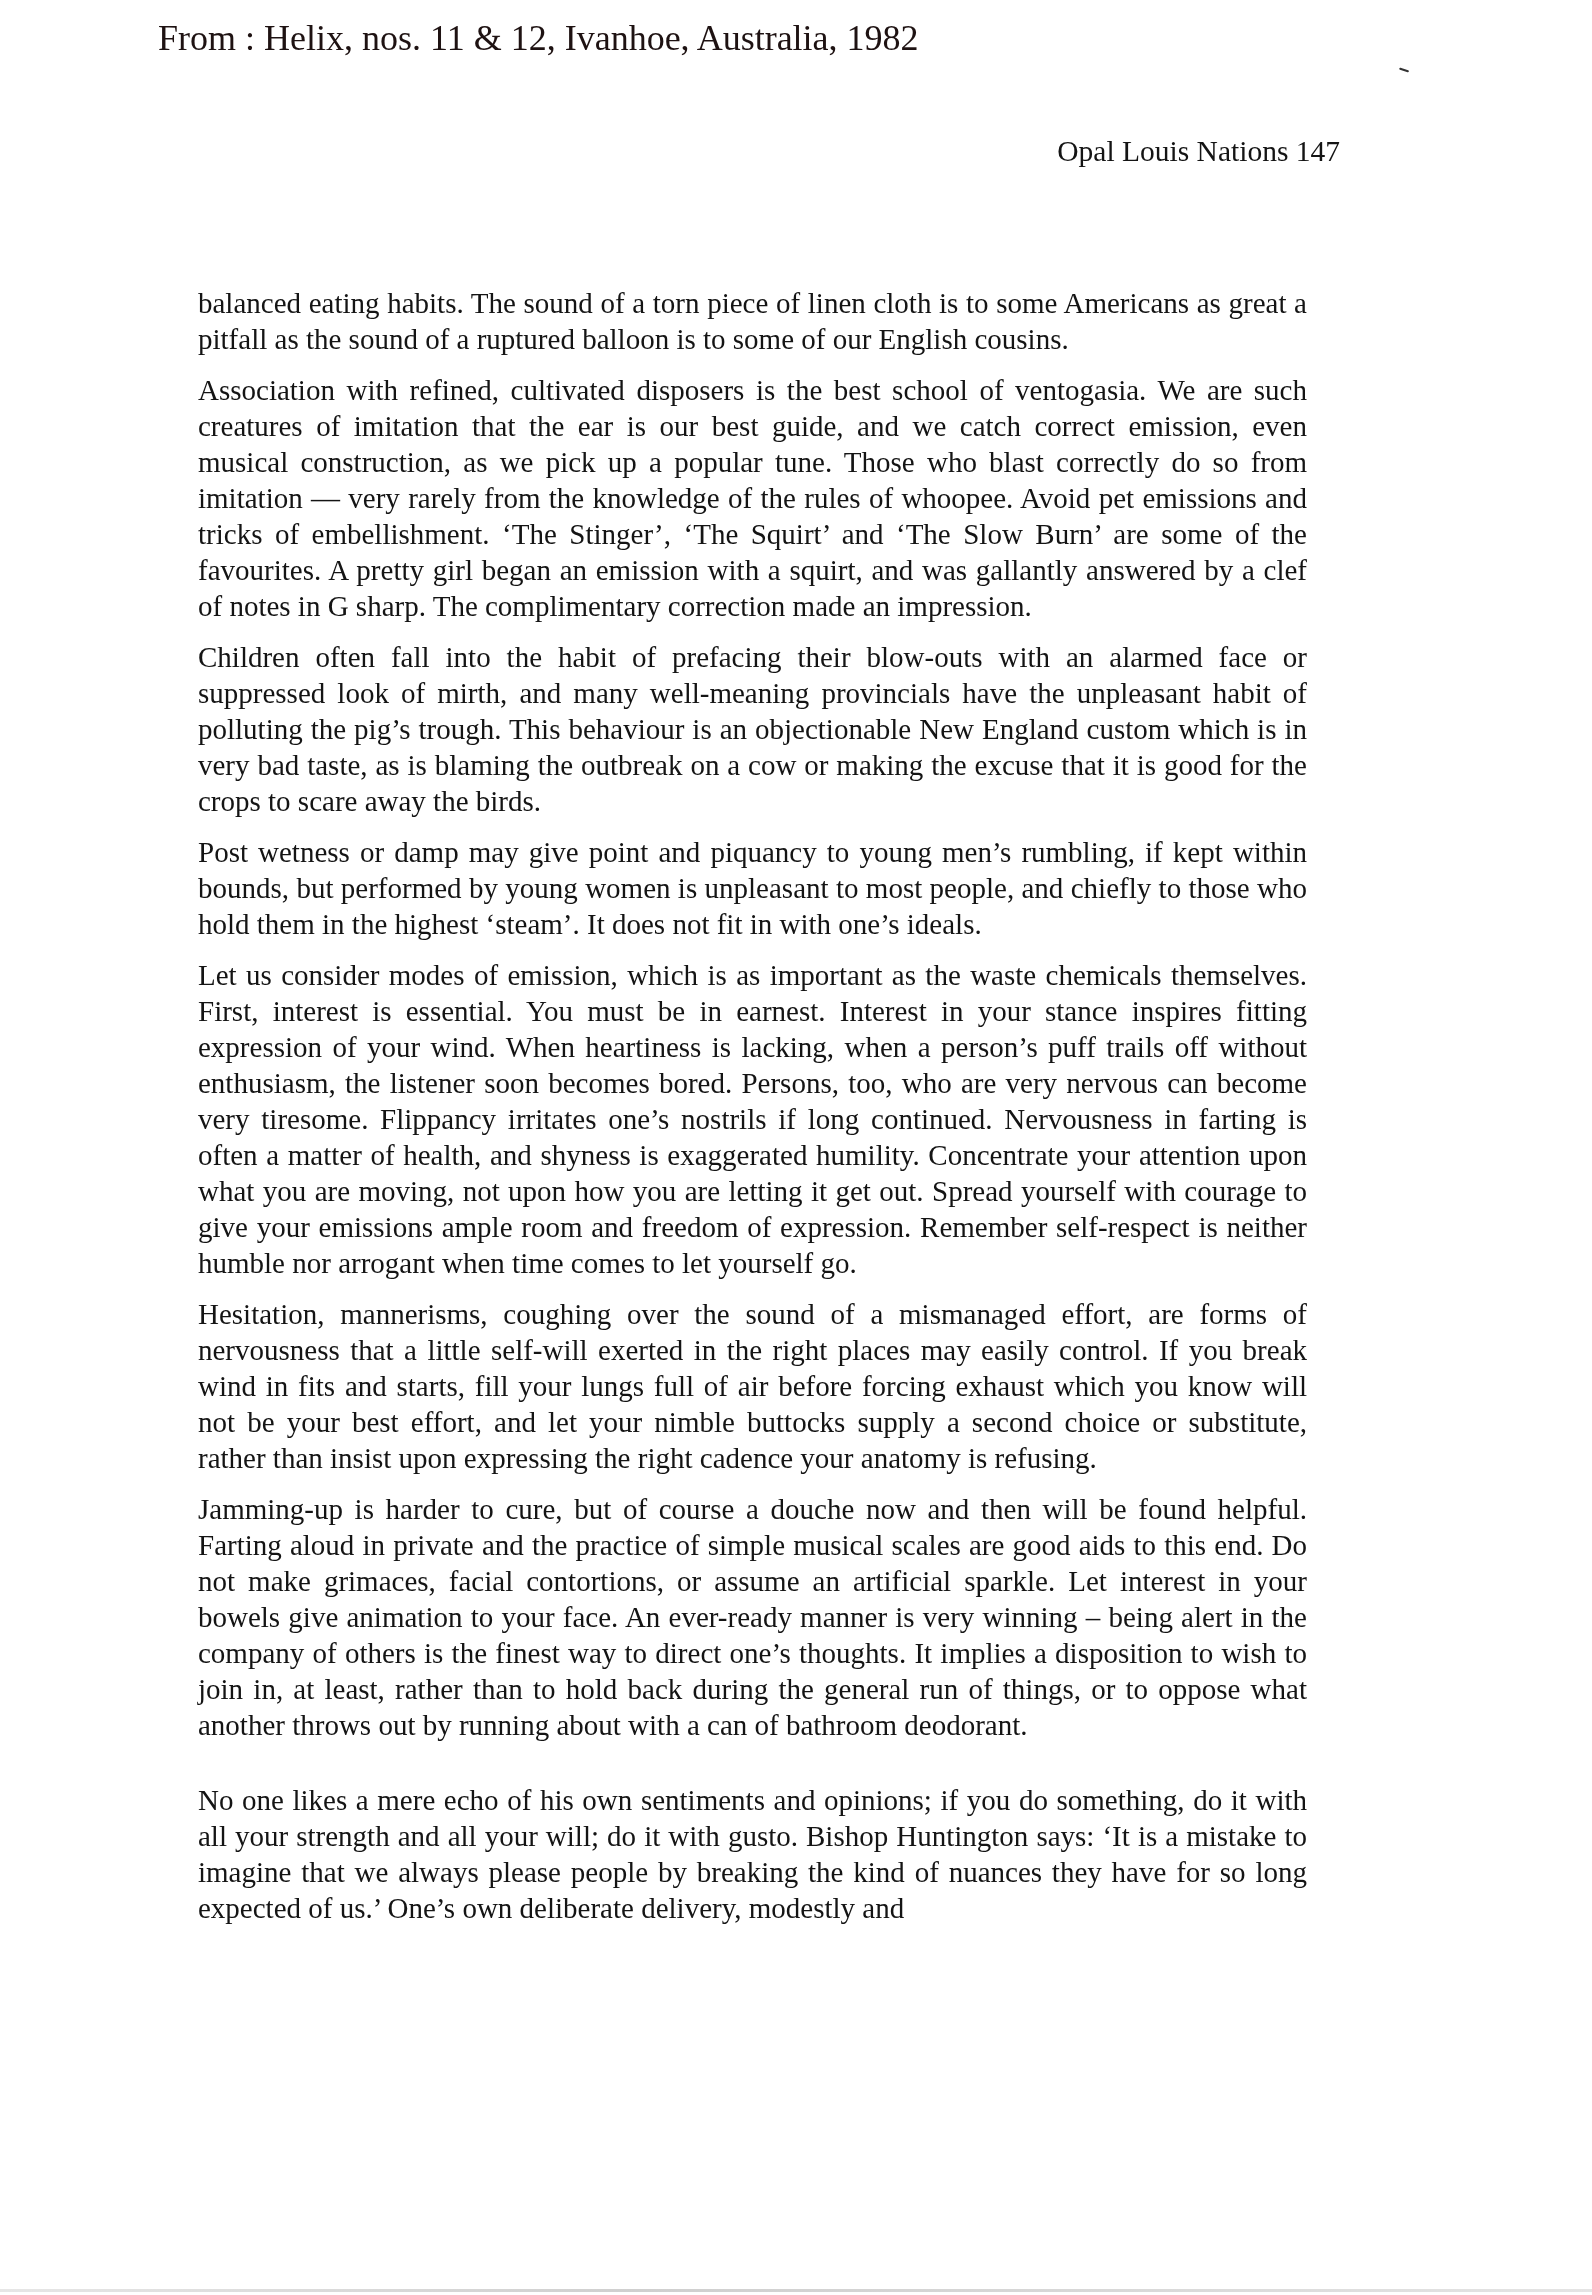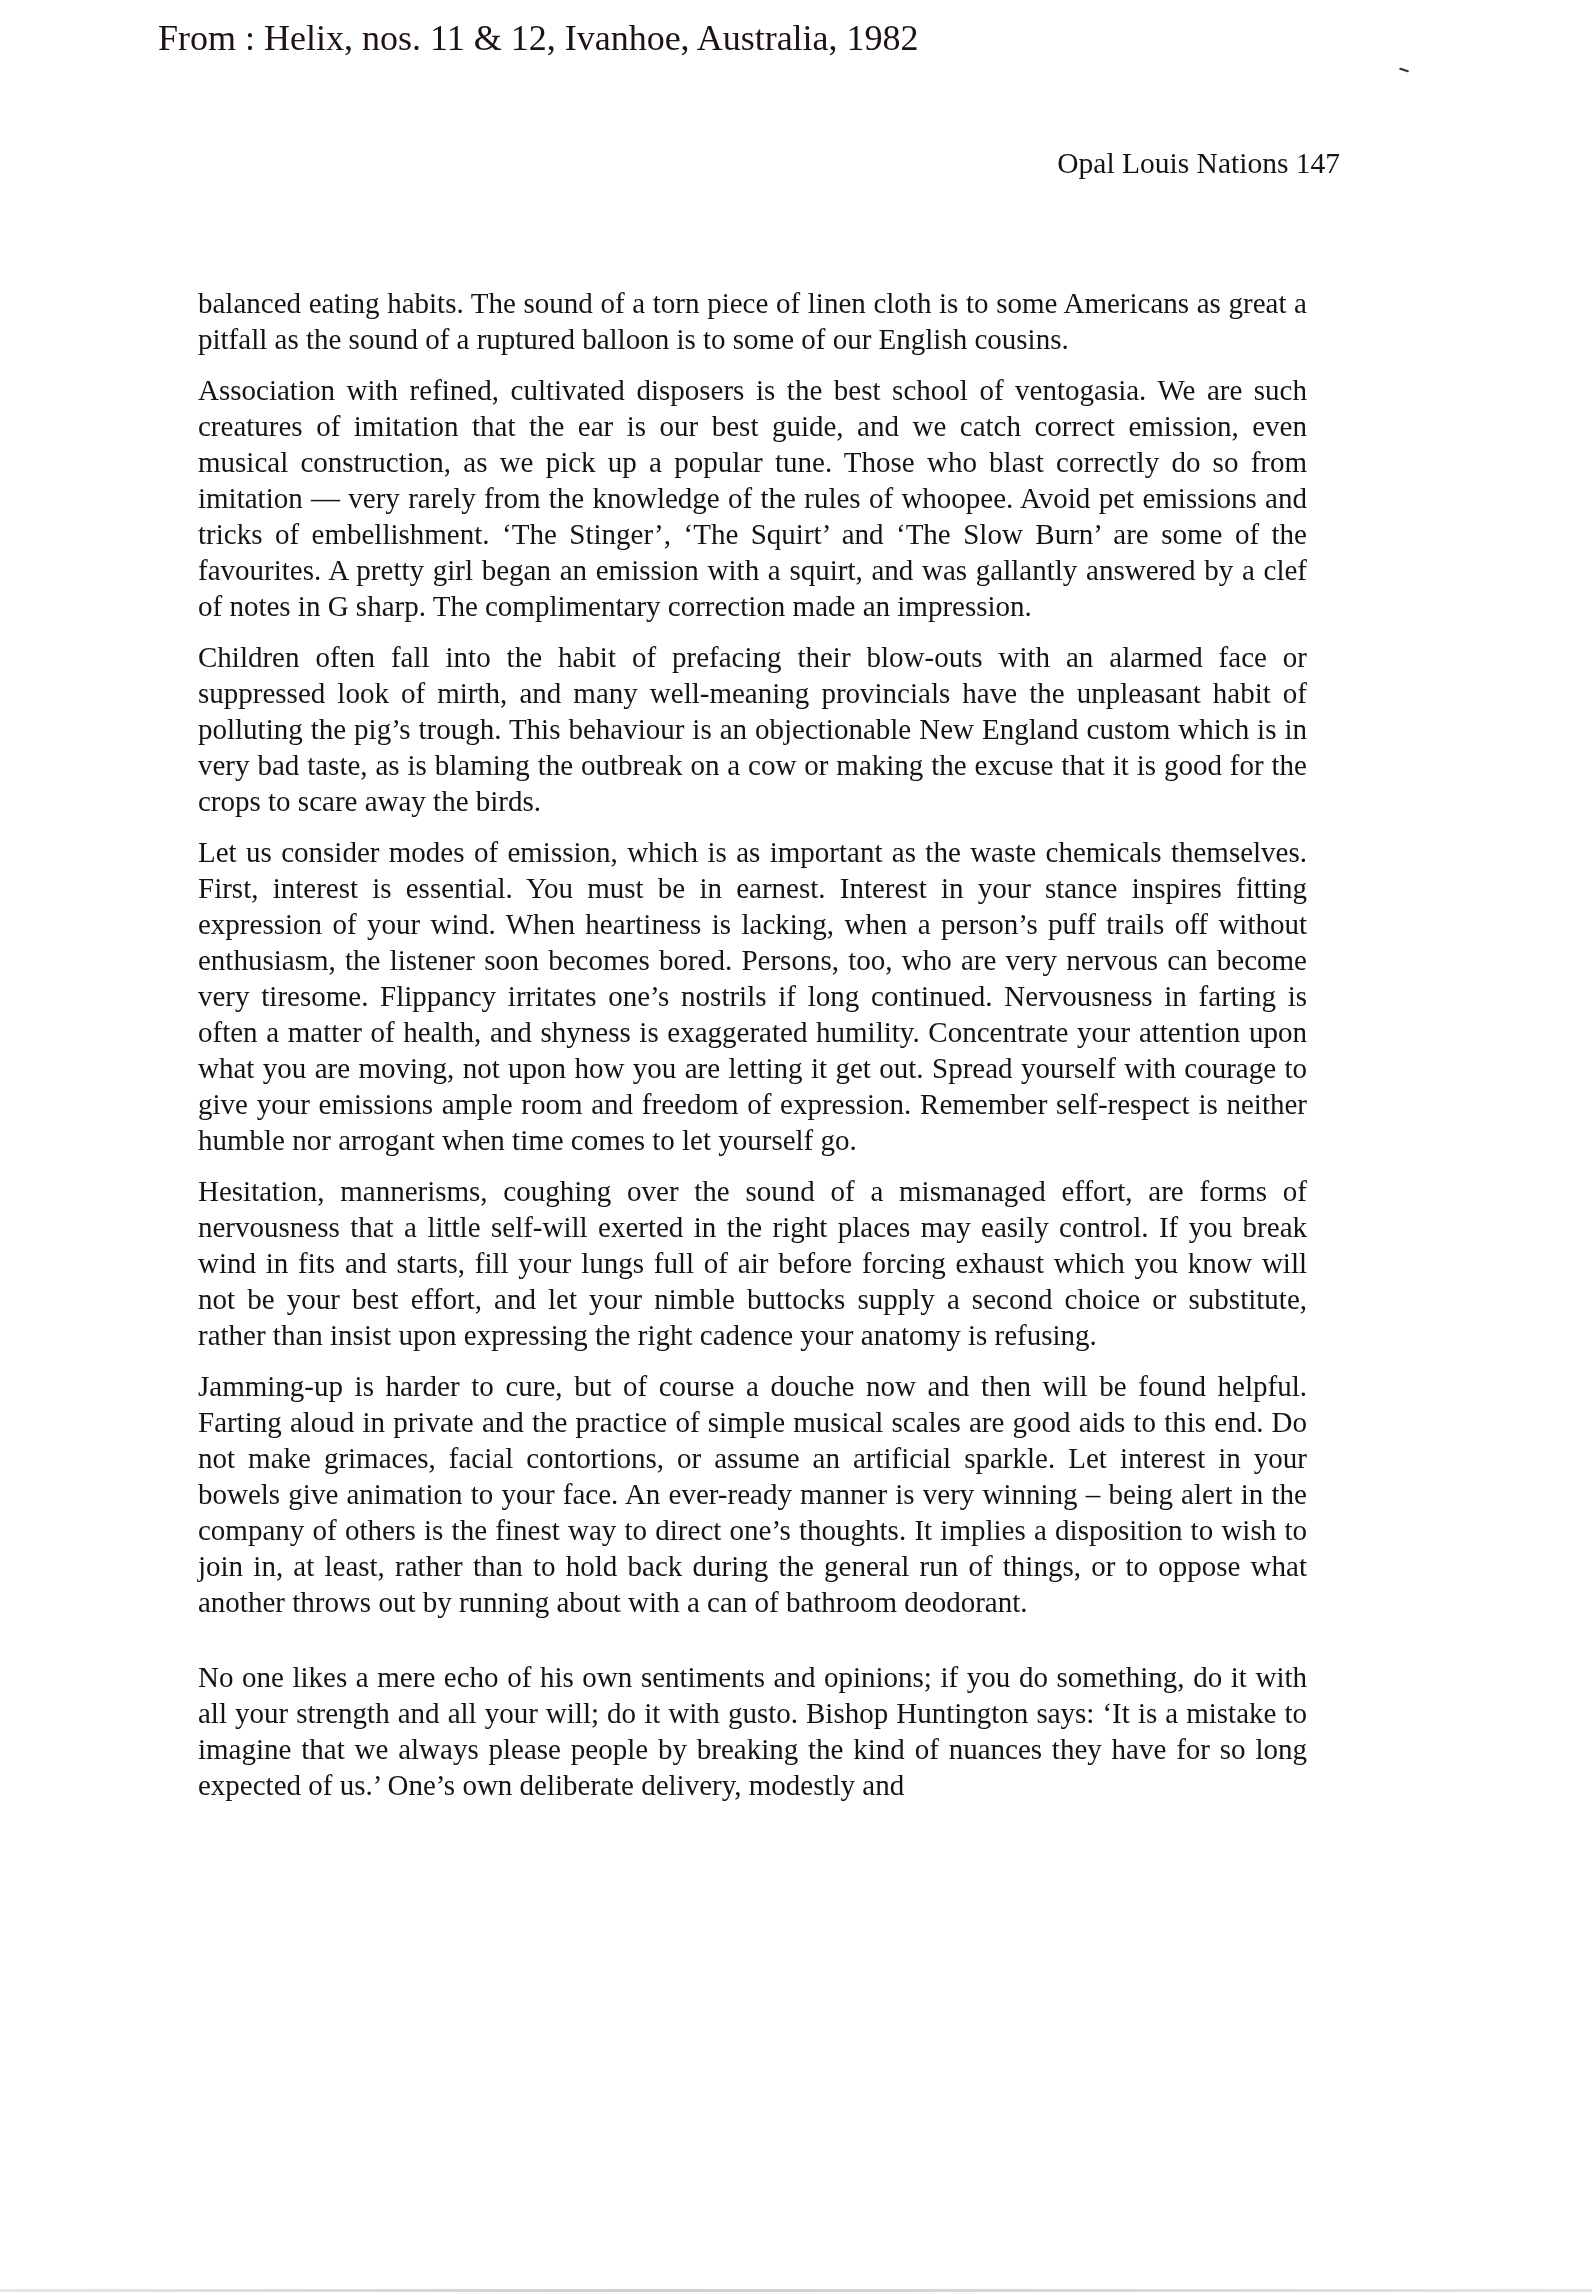--- a/index.html
+++ b/index.html
@@ -37,21 +37,20 @@
       border-radius: 1.6px;
     }
     .running-head {
       position: absolute;
       right: 253px;
       top: 131px;
       font-size: 29.5px;
       line-height: 40px;
       color: #141414;
       white-space: nowrap;
-      margin-top: 12px;
     }
     .body-text {
       position: absolute;
       left: 198px;
       top: 285px;
       width: 1109px;
       font-size: 29px;
       line-height: 36px;
       text-align: justify;
       color: #141414;
@@ -80,20 +79,21 @@
 <div class="source-line">From  : Helix, nos. 11 &amp; 12, Ivanhoe, Australia, 1982</div>
 
 <div class="stray-mark"></div>
 
 <div class="running-head">Opal Louis Nations 147</div>
 
 <div class="body-text">
   <p>balanced eating habits. The sound of a torn piece of linen cloth is to some Americans as great a pitfall as the sound of a ruptured balloon is to some of our English cousins.</p>
   <p>Association with refined, cultivated disposers is the best school of ventogasia. We are such creatures of imitation that the ear is our best guide, and we catch correct emission, even musical construction, as we pick up a popular tune. Those who blast correctly do so from imitation — very rarely from the knowledge of the rules of whoopee. Avoid pet emissions and tricks of embellishment. ‘The Stinger’, ‘The Squirt’ and ‘The Slow Burn’ are some of the favourites. A pretty girl began an emission with a squirt, and was gallantly answered by a clef of notes in G sharp. The complimentary correction made an impression.</p>
   <p>Children often fall into the habit of prefacing their blow-outs with an alarmed face or suppressed look of mirth, and many well-meaning provincials have the unpleasant habit of polluting the pig’s trough. This behaviour is an objectionable New England custom which is in very bad taste, as is blaming the outbreak on a cow or making the excuse that it is good for the crops to scare away the birds.</p>
+  <p>Post wetness or damp may give point and piquancy to young men’s rumbling, if kept within bounds, but performed by young women is unpleasant to most people, and chiefly to those who hold them in the highest ‘steam’. It does not fit in with one’s ideals.</p>
   <p>Let us consider modes of emission, which is as important as the waste chemicals themselves. First, interest is essential. You must be in earnest. Interest in your stance inspires fitting expression of your wind. When heartiness is lacking, when a person’s puff trails off without enthusiasm, the listener soon becomes bored. Persons, too, who are very nervous can become very tiresome. Flippancy irritates one’s nostrils if long continued. Nervousness in farting is often a matter of health, and shyness is exaggerated humility. Concentrate your attention upon what you are moving, not upon how you are letting it get out. Spread yourself with courage to give your emissions ample room and freedom of expression. Remember self-respect is neither humble nor arrogant when time comes to let yourself go.</p>
   <p>Hesitation, mannerisms, coughing over the sound of a mismanaged effort, are forms of nervousness that a little self-will exerted in the right places may easily control. If you break wind in fits and starts, fill your lungs full of air before forcing exhaust which you know will not be your best effort, and let your nimble buttocks supply a second choice or substitute, rather than insist upon expressing the right cadence your anatomy is refusing.</p>
   <p>Jamming-up is harder to cure, but of course a douche now and then will be found helpful. Farting aloud in private and the practice of simple musical scales are good aids to this end. Do not make grimaces, facial contortions, or assume an artificial sparkle. Let interest in your bowels give animation to your face. An ever-ready manner is very winning – being alert in the company of others is the finest way to direct one’s thoughts. It implies a disposition to wish to join in, at least, rather than to hold back during the general run of things, or to oppose what another throws out by running about with a can of bathroom deodorant.</p>
   <p>No one likes a mere echo of his own sentiments and opinions; if you do something, do it with all your strength and all your will; do it with gusto. Bishop Huntington says: ‘It is a mistake to imagine that we always please people by breaking the kind of nuances they have for so long expected of us.’ One’s own deliberate delivery, modestly and</p>
 </div>
 
 <div class="page-edge"></div>
 
 
 </body></html>

